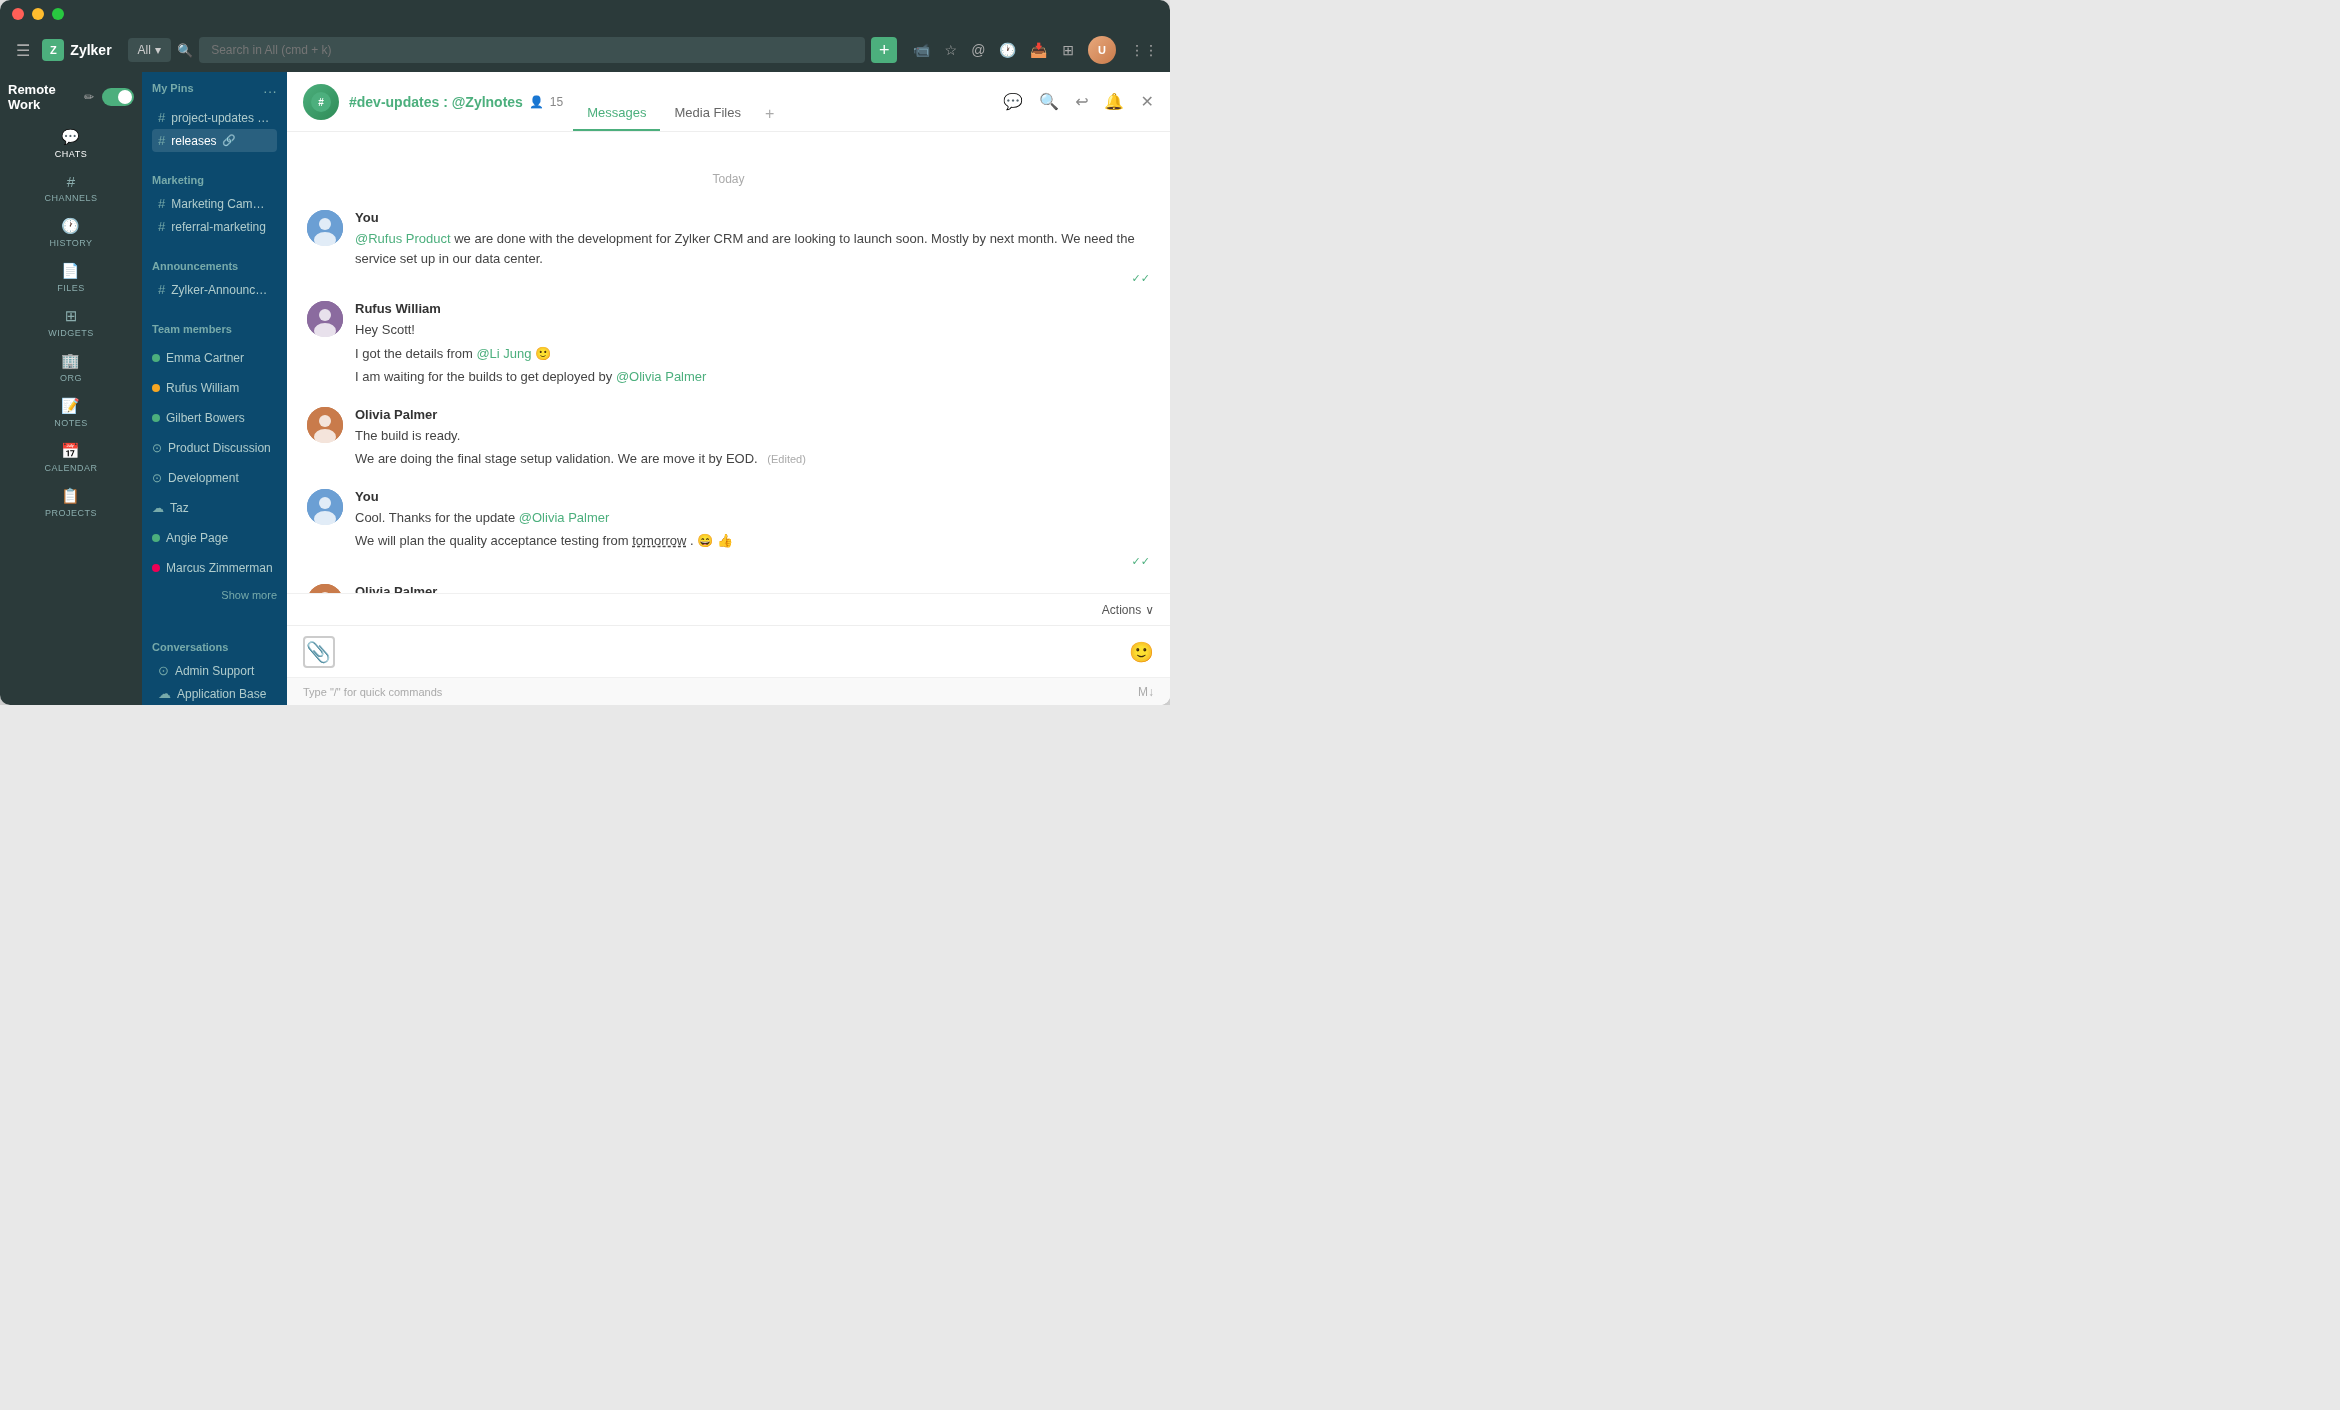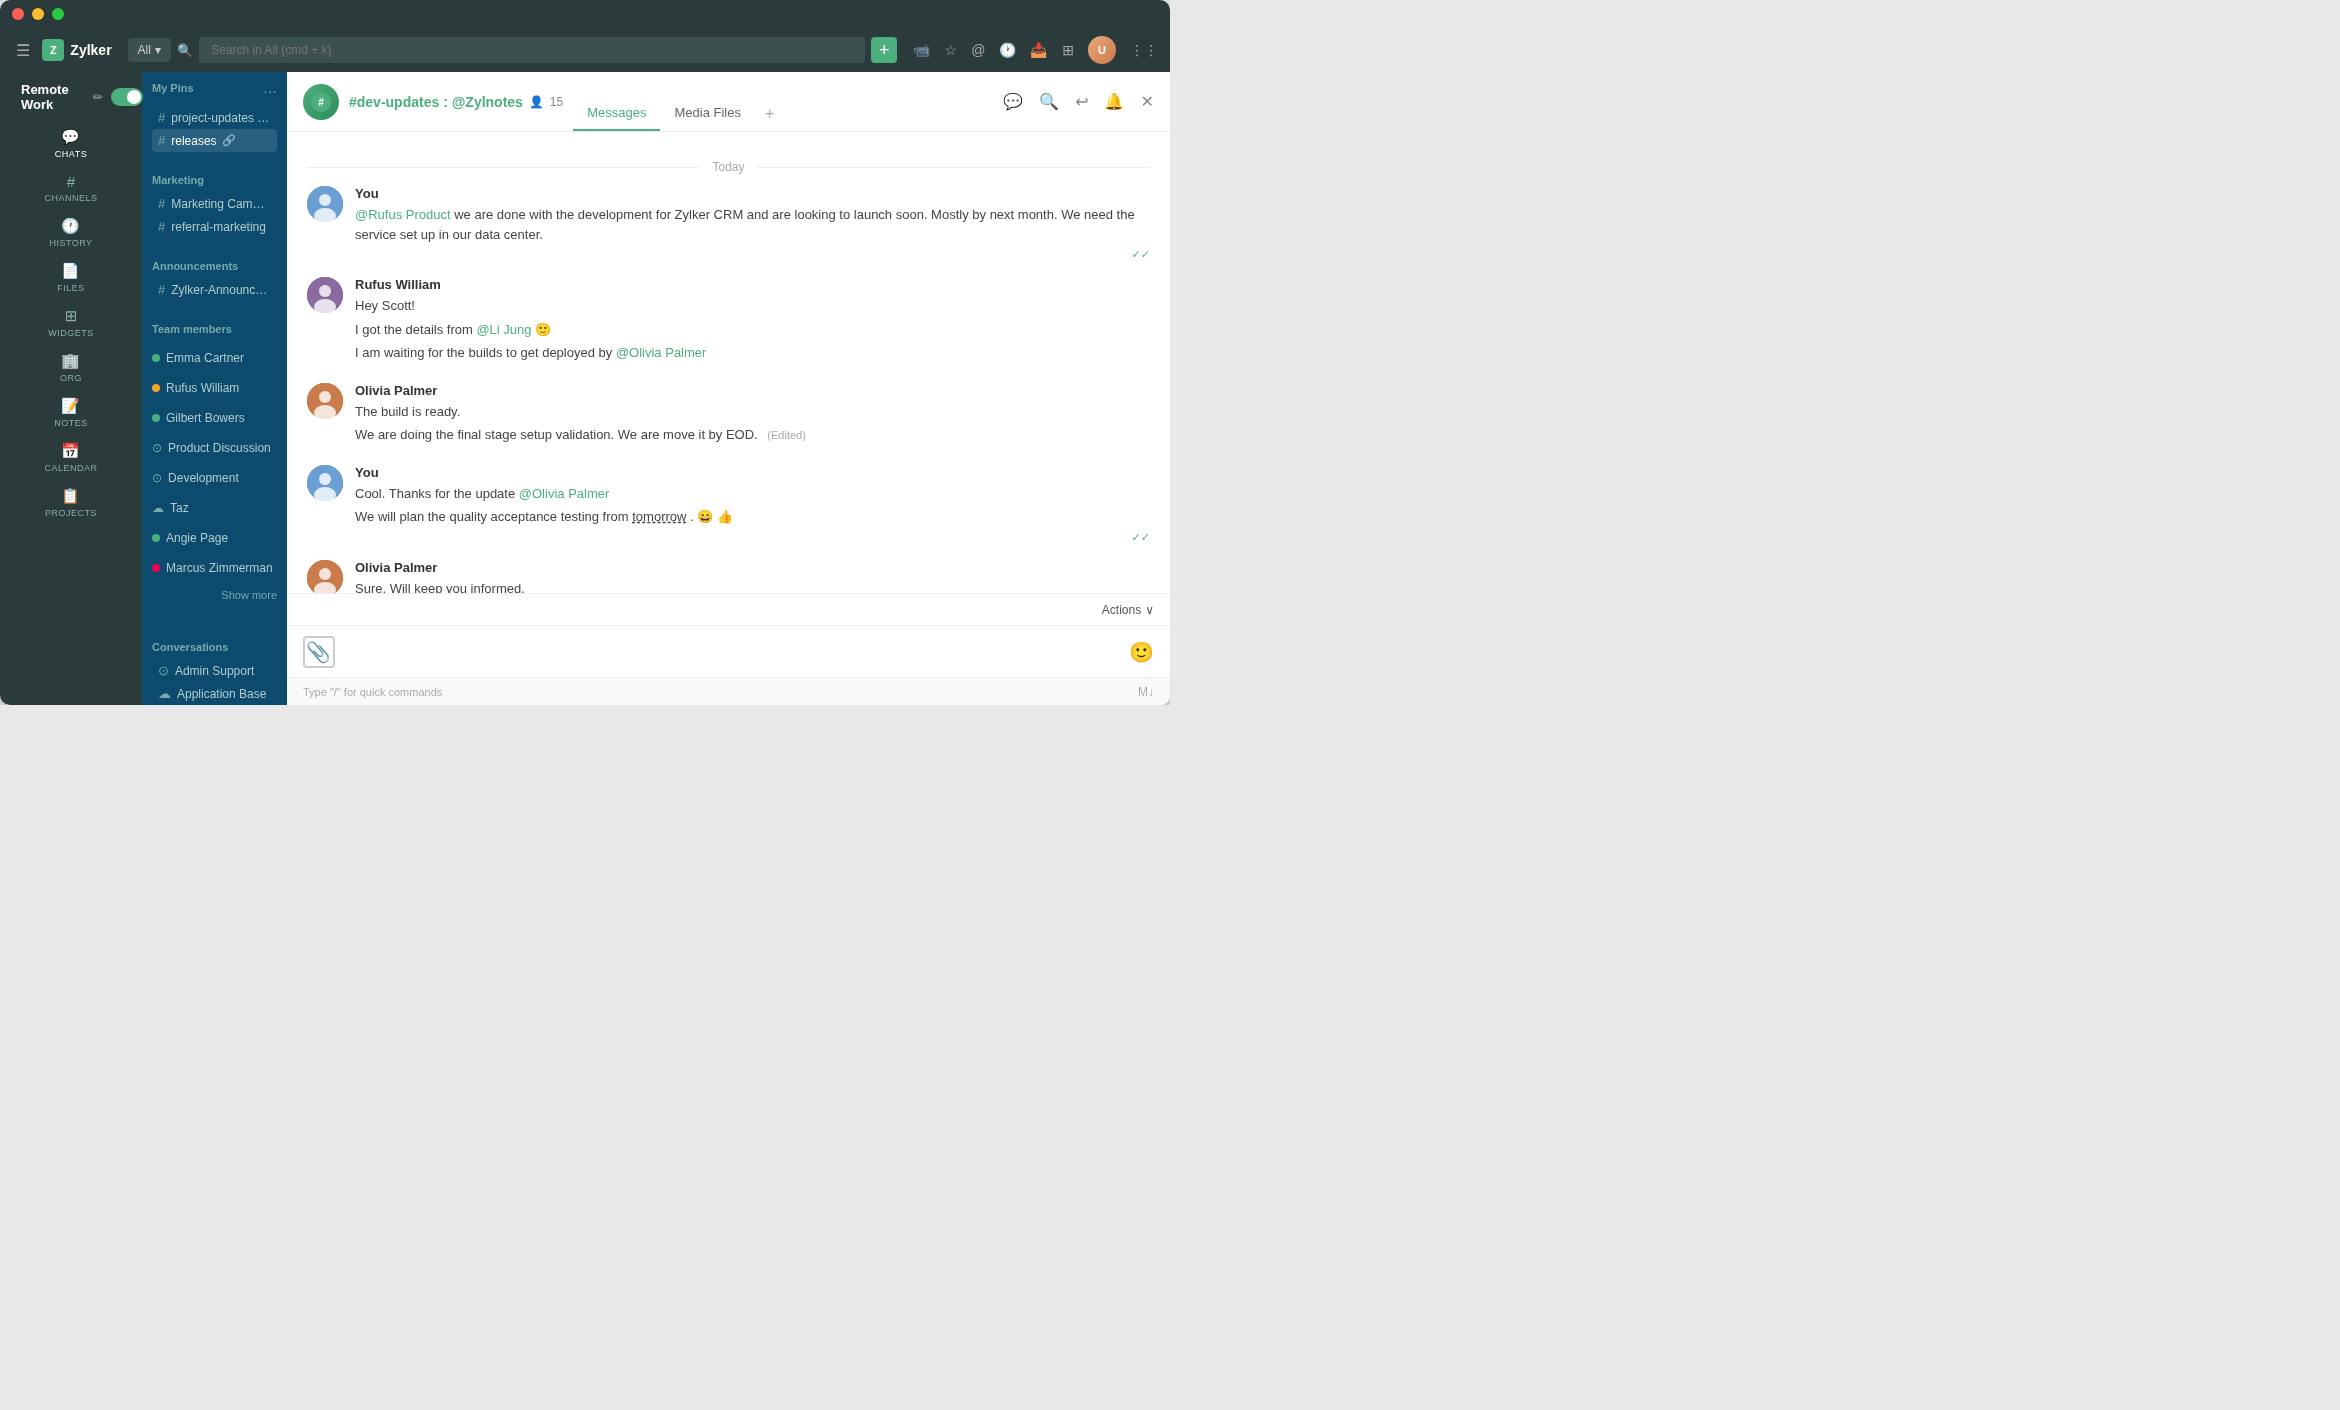--- a/index.html
+++ b/index.html
@@ -142,21 +142,21 @@
 
     
     .sidebar {
       width: 142px;
       background: #2b3a3a;
       display: flex;
       flex-direction: column;
       flex-shrink: 0;
     }
     .sidebar-top {
-      padding: 10px 21px;
+      padding: 10px 8px;
       display: flex;
       align-items: center;
       gap: 24px;
     }
     .sidebar-workspace-name {
       color: #fff;
       font-size: 13px;
       font-weight: 600;
     }
     .sidebar-top-icons {
@@ -399,20 +399,21 @@
     .messages-area::-webkit-scrollbar { width: 6px; }
     .messages-area::-webkit-scrollbar-thumb { background: #ddd; border-radius: 3px; }
 
     .date-divider {
       display: flex;
       align-items: center;
       gap: 12px;
       margin: 12px 0;
       color: #aaa;
       font-size: 12px;
+      flex-direction: column;
     }
     .date-divider-line {
       flex: 1;
       height: 1px;
       background: #eee;
     }
 
     .message-group {
       display: flex;
       gap: 12px;

